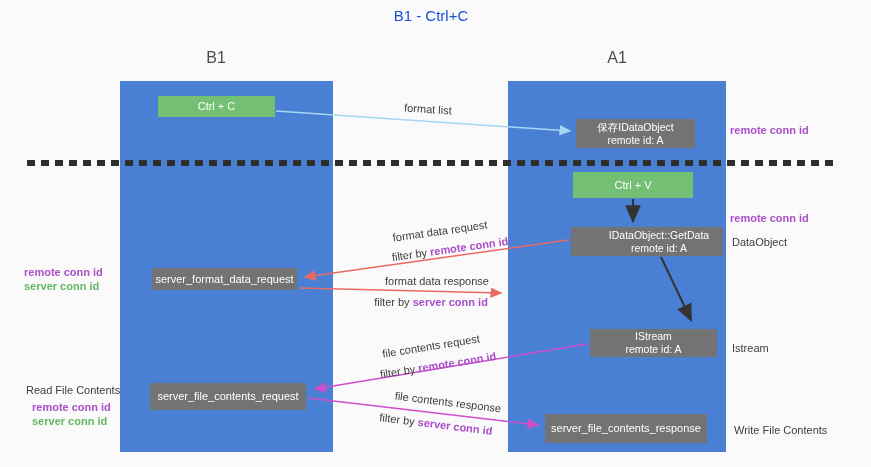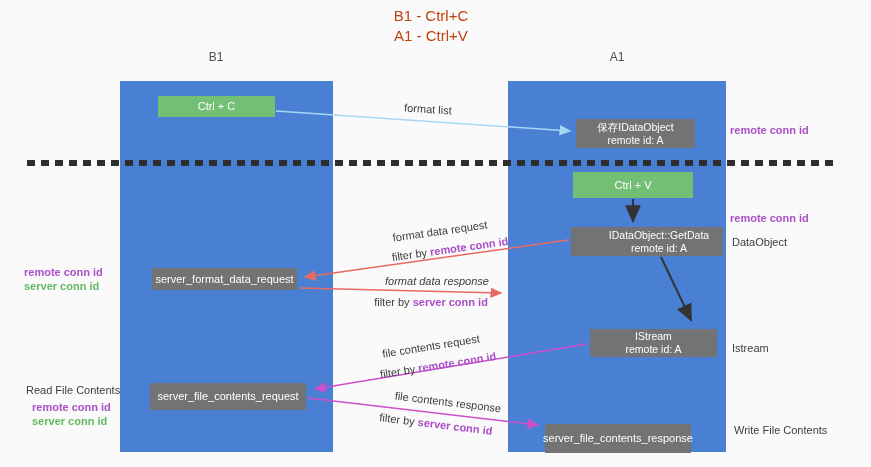--- a/index.html
+++ b/index.html
@@ -2,24 +2,24 @@
 <html><head>
 <meta charset="utf-8">
 <style>
   html,body{margin:0;padding:0;background:#fafafa;}
   .canvas{
     position:relative;width:871px;height:467px;overflow:hidden;
     background:#fafafa;font-family:"Liberation Sans",sans-serif;
   }
   .title{
     position:absolute;left:300px;top:6px;width:262px;text-align:center;
-    font-size:15px;color:#c2410c;line-height:20px;
+    font-size:15px;color:#1d4ed8;line-height:20px;
   }
   .colhdr{
-    position:absolute;width:140px;text-align:center;font-size:12px;
+    position:absolute;width:140px;text-align:center;font-size:16px;
     color:#4d4d4d;line-height:13px;
   }
   .col{position:absolute;background:#4a80d4;}
   .dashline{
     position:absolute;left:27px;top:160px;width:806px;height:6px;
     background:repeating-linear-gradient(90deg,#2e2e2e 0 8px,transparent 8px 14px);
   }
   .box{
     position:absolute;display:flex;flex-direction:column;align-items:center;
     justify-content:center;color:#fff;text-align:center;font-size:11px;
@@ -37,21 +37,20 @@
   }
   svg.overlay{position:absolute;left:0;top:0;pointer-events:none;}
 </style>
 </head>
 <body>
 
 <div class="canvas">
 
   <div class="title">
     <div>B1 - Ctrl+C</div>
-    <div>A1 - Ctrl+V</div>
   </div>
 
   <div class="colhdr" style="left:146px;top:51px;">
     <div>B1</div>
   </div>
   <div class="colhdr" style="left:547px;top:51px;">
     <div>A1</div>
   </div>
 
   <div class="col" style="left:120px;top:81px;width:213px;height:371px;"></div>
@@ -108,21 +107,21 @@
 
   <div class="box orange" style="left:590px;top:329px;width:127px;height:28px;font-size:10.5px;">
     <span>IStream</span>
     <span>remote id: A</span>
   </div>
 
   <div class="box orange" style="left:150px;top:383px;width:156px;height:27px;">
     <span>server_file_contents_request</span>
   </div>
 
-  <div class="box orange" style="left:545px;top:424px;width:146px;height:29px;">
+  <div class="box orange" style="left:545px;top:414px;width:162px;height:29px;">
     <span>server_file_contents_response</span>
   </div>
 
   <div class="lbl bp" style="left:730px;top:124px;">remote conn id</div>
   <div class="lbl bp" style="left:730px;top:212px;">remote conn id</div>
   <div class="lbl lbl12" style="left:732px;top:236px;">DataObject</div>
   <div class="lbl lbl12" style="left:732px;top:342px;">Istream</div>
   <div class="lbl lbl12" style="left:734px;top:424px;">Write File Contents</div>
 
   <div class="lbl bp" style="left:24px;top:266px;">remote conn id</div>
@@ -131,21 +130,21 @@
   <div class="lbl bp" style="left:32px;top:401px;">remote conn id</div>
   <div class="lbl bg" style="left:32px;top:415px;">server conn id</div>
 
   <div class="flow" style="left:428px;top:109px;transform:translate(-50%,-50%) rotate(3.5deg);">format list</div>
 
   <div class="flow" style="left:440px;top:231px;transform:translate(-50%,-50%) rotate(-8deg);">format data request</div>
   <div class="flow" style="left:450px;top:249px;transform:translate(-50%,-50%) rotate(-8deg);">
     <span>filter by </span><span class="bp">remote conn id</span>
   </div>
 
-  <div class="flow" style="left:437px;top:281px;font-style:italic;">format data response</div>
+  <div class="flow" style="left:437px;top:281px;">format data response</div>
   <div class="flow" style="left:431px;top:302px;">
     <span>filter by </span><span class="bp">server conn id</span>
   </div>
 
   <div class="flow" style="left:431px;top:346px;transform:translate(-50%,-50%) rotate(-9deg);">file contents request</div>
   <div class="flow" style="left:438px;top:365px;transform:translate(-50%,-50%) rotate(-9deg);">
     <span>filter by </span><span class="bp">remote conn id</span>
   </div>
 
   <div class="flow" style="left:448px;top:402px;transform:translate(-50%,-50%) rotate(7deg);">file contents response</div>

